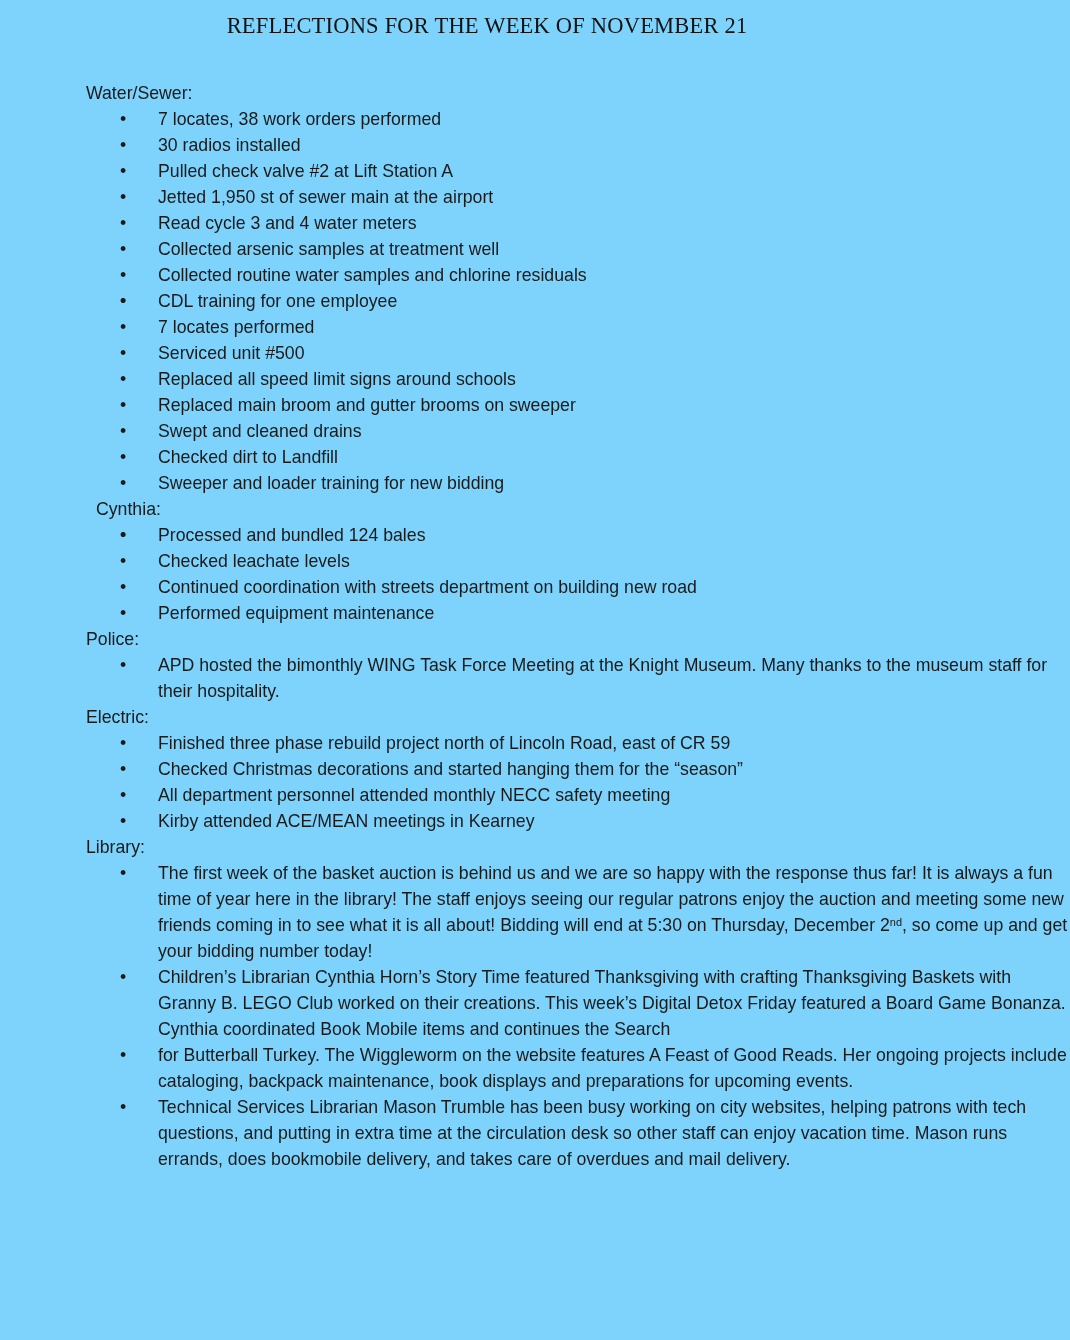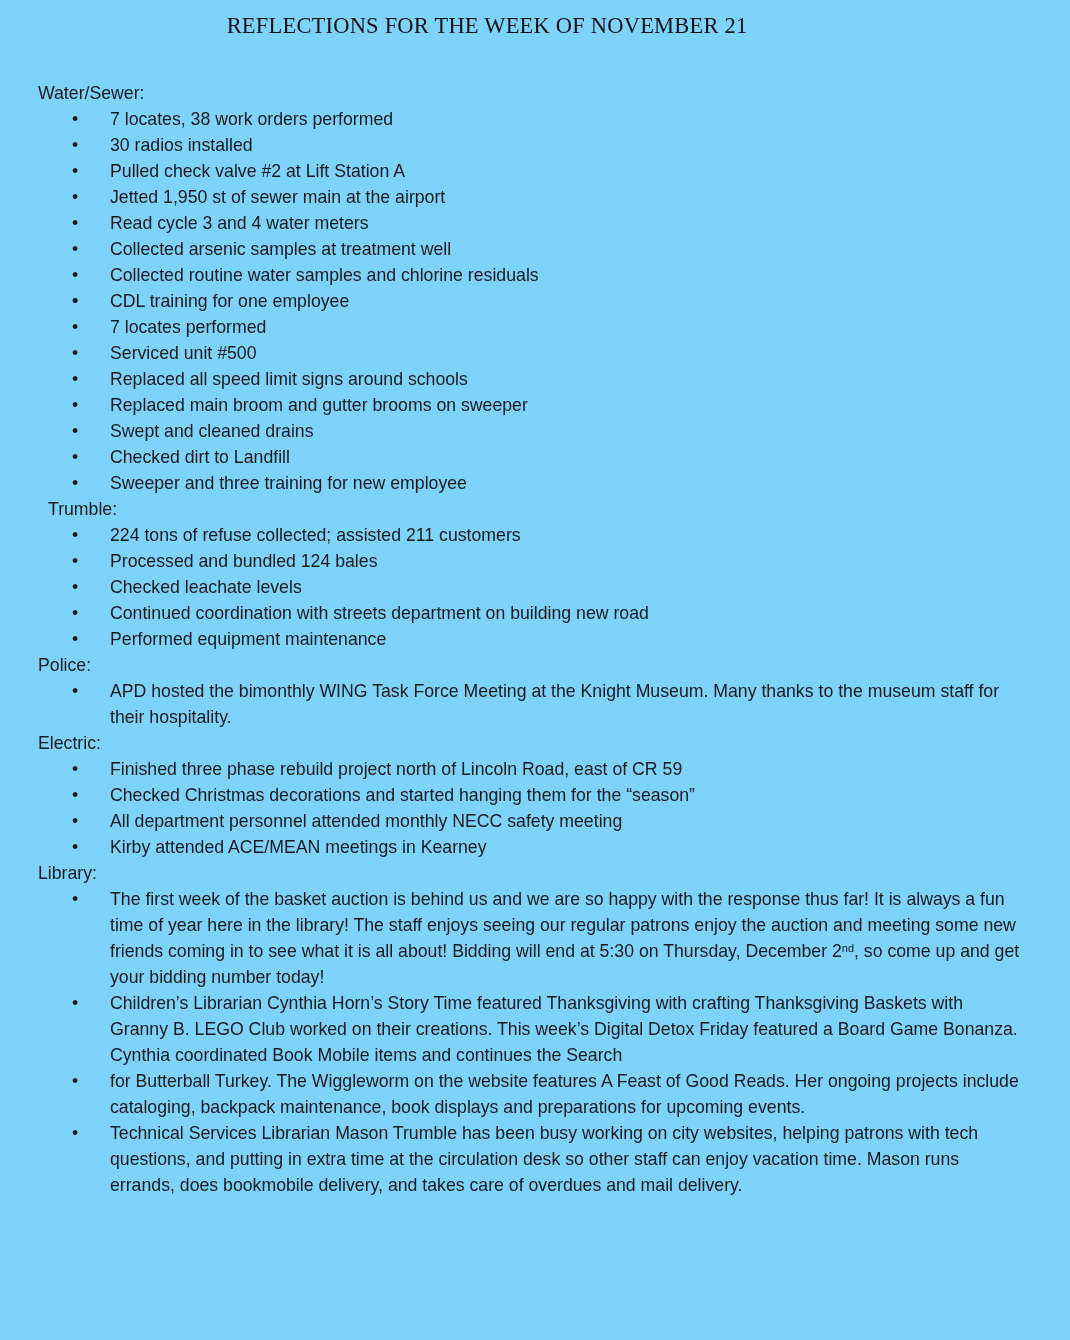--- a/index.html
+++ b/index.html
@@ -28,20 +28,21 @@
     font-size: 22.5px;
     line-height: 28px;
     letter-spacing: 0.2px;
     color: #121212;
     white-space: nowrap;
   }
   .doc-body {
     margin-top: 40px;
     font-size: 17.7px;
     line-height: 26px;
+    padding-left: 48px;
   }
   .section { margin: 0; }
   .section-label {
     margin-left: 38px;
     white-space: pre-wrap;
   }
   .section.indented .section-label {
     margin-left: 48px;
   }
   .bullets {
@@ -158,31 +159,30 @@
     <span class="item-text">Swept and cleaned drains</span>
   </li>
 
   <li class="bullet-item">
     <span class="bullet-dot">•</span>
     <span class="item-text">Checked dirt to Landfill</span>
   </li>
 
   <li class="bullet-item">
     <span class="bullet-dot">•</span>
-    <span class="item-text">Sweeper and three training for new employee</span>
+    <span class="item-text">Sweeper and loader training for new bidding</span>
   </li>
 </ul>
   </section>
 
   <section class="section indented">
-    <div class="section-label">Trumble:</div>
-    <ul class="bullets">
-  <li class="bullet-item">
-    <span class="bullet-dot">•</span>
-    <span class="item-text">224 tons of refuse collected; assisted 211 customers</span>
+    <div class="section-label">Cynthia:</div>
+    <ul class="bullets">
+  <li class="bullet-item">
+    <span class="bullet-dot">•</span>
   </li>
 
   <li class="bullet-item">
     <span class="bullet-dot">•</span>
     <span class="item-text">Processed and bundled 124 bales</span>
   </li>
 
   <li class="bullet-item">
     <span class="bullet-dot">•</span>
     <span class="item-text">Checked leachate levels</span>

